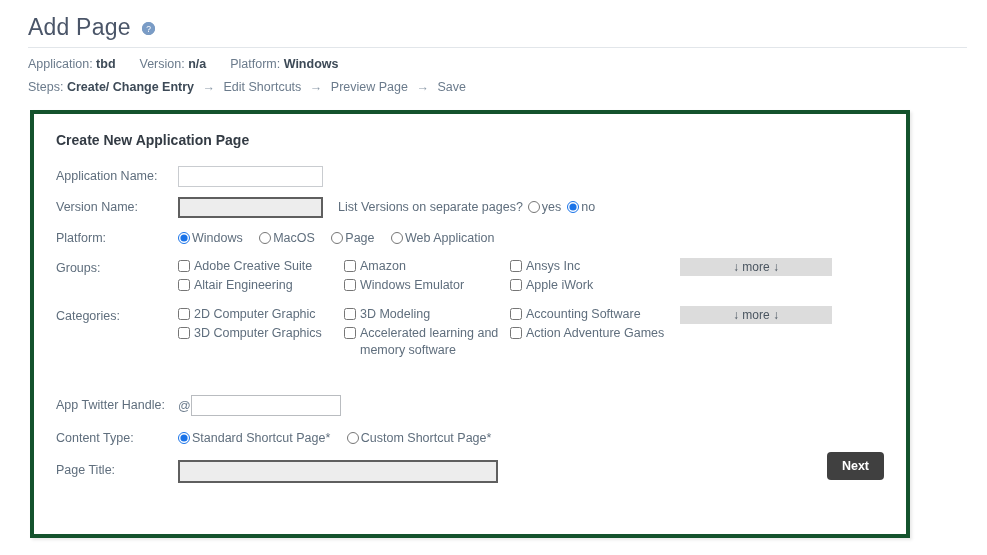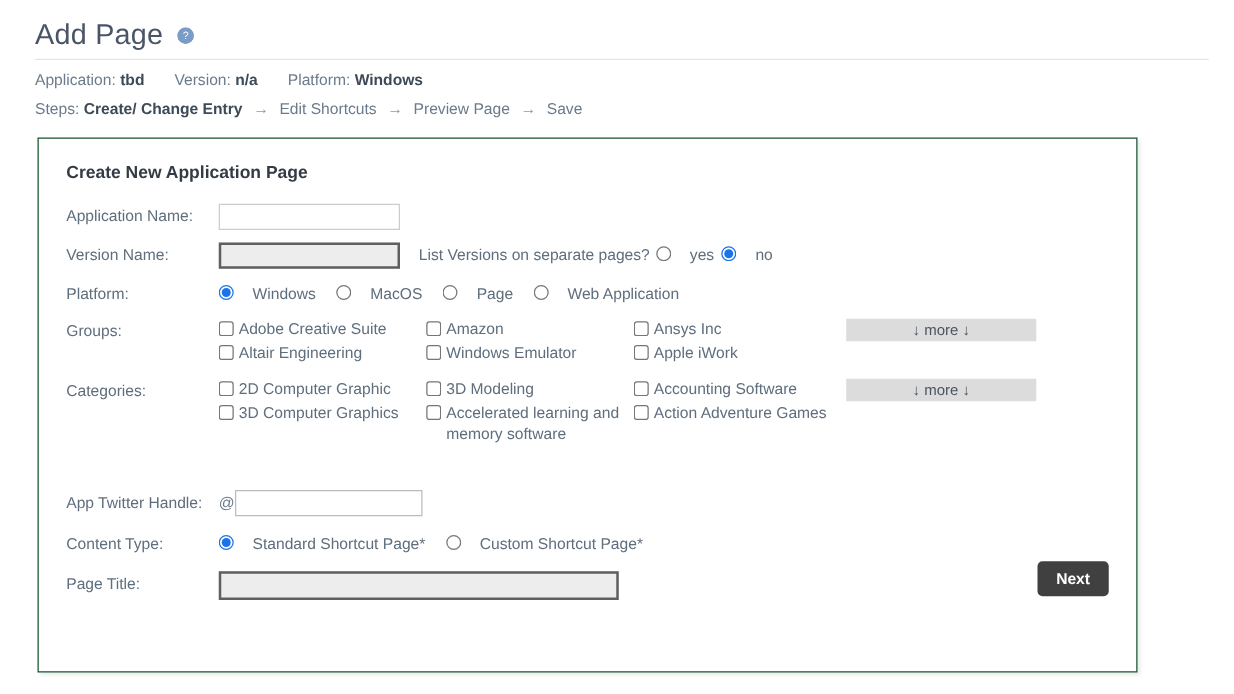--- a/index.html
+++ b/index.html
@@ -69,21 +69,21 @@
   .steps-line .arrow { padding: 0 5px; color:#8b99a7; }
 
   
   .panel {
     position: absolute;
     left: 30px;
     top: 110px;
     width: 880px;
     height: 428px;
     background: #fff;
-    border: 1px solid #14532d;
+    border: 4px solid #14532d;
     box-shadow: 2px 2px 3px rgba(0,0,0,.09);
     box-sizing: border-box;
   }
   .panel-title {
     font-size: 14px;
     font-weight: bold;
     color: #333b44;
     padding: 18px 0 0 22px;
   }
 
@@ -147,26 +147,25 @@
   .at-sign {
     font-size: 12.5px;
     color: #6b7b8c;
     vertical-align: middle;
     margin-right: 0px;
   }
 
   
   .opt {
     display: inline-flex;
-    align-items: flex-start;
+    align-items: center;
     font-size: 12.5px;
     color: #5f6e7d;
     margin-right: 12px;
     white-space: nowrap;
-    gap: 13px;
   }
   .opt:last-child { margin-right: 0; }
   input[type="radio"], input[type="checkbox"] {
     margin: 0 2px 0 0;
     accent-color: #1a73e8;
     width: 12px; height: 12px;
     flex: 0 0 auto;
   }
 
   .vers-q {

